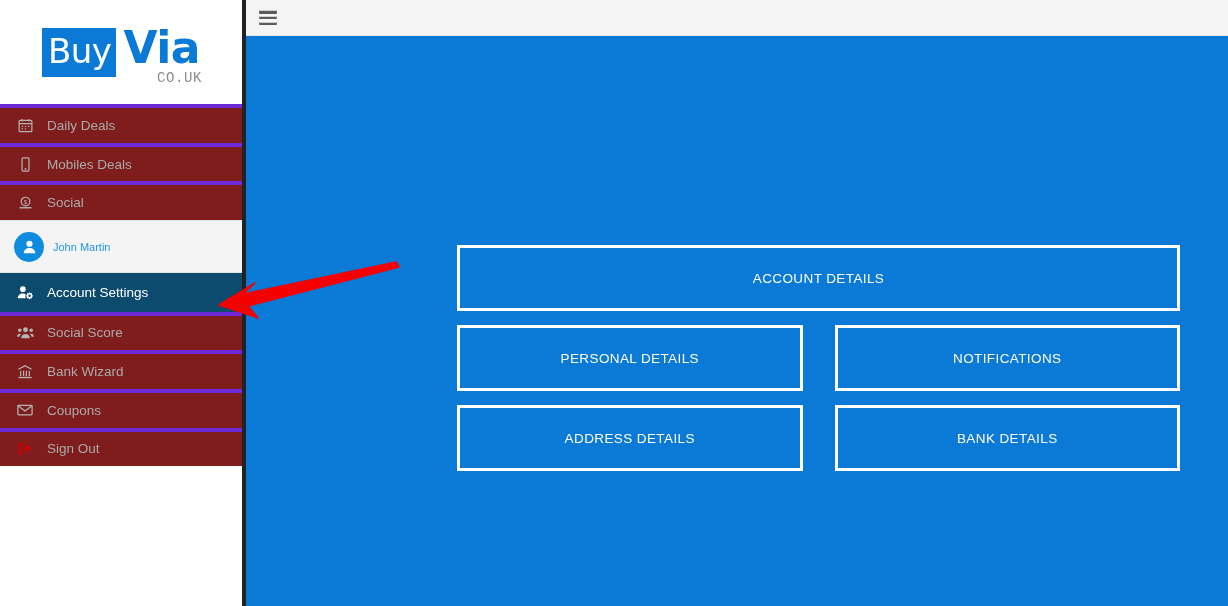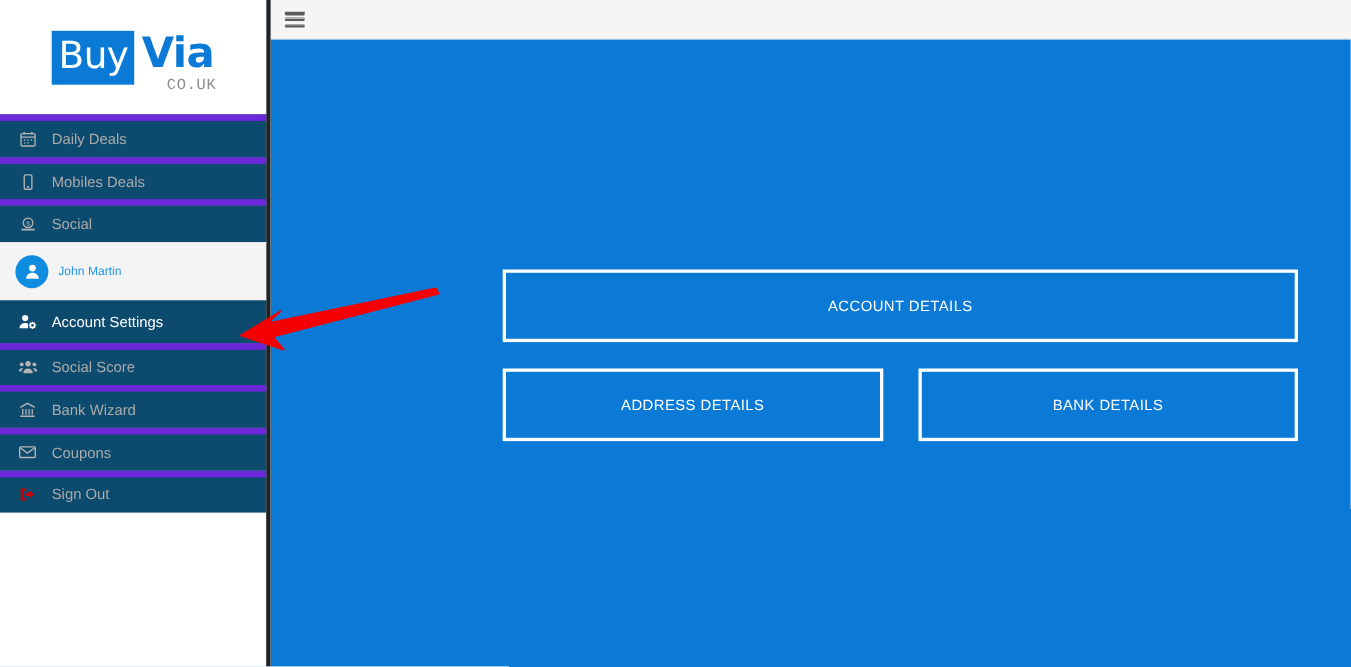--- a/index.html
+++ b/index.html
@@ -32,45 +32,45 @@
     font-size:34px;
     line-height:40px;
     font-weight:400;
     padding:3px 5px 6px 6px;
     letter-spacing:-0.5px;
     font-family:"DejaVu Sans", sans-serif;
   }
   .logo-via-wrap { position:relative; padding-left:7px; }
   .logo-via {
     color:#0a7ad6;
-    font-size:38px;
+    font-size:44px;
     line-height:40px;
     font-weight:700;
     letter-spacing:-0.5px;
     font-family:"DejaVu Sans", sans-serif;
   }
   .logo-couk {
     position:absolute;
     right:-2px; top:42px;
     font-size:14px;
     color:#8d8d8d;
     letter-spacing:0.6px;
     font-family:Liberation Mono, monospace;
   }
 
   #nav { width:100%; }
   .nav-item {
     display:flex; align-items:center;
     height:38.7px;
     padding-left:14px;
-    border-top:6px solid #6d28d9;
+    border-top:4px solid #6d28d9;
     color:#aaaaaa;
     font-size:13.5px;
     cursor:pointer;
-    background:#0c4a6e;
+    background:#7f1d1d;
     position:relative;
   }
   .nav-item .nav-icon {
     width:22px; flex:0 0 22px;
     display:flex; align-items:center; justify-content:center;
     margin-right:11px;
     color:#b4b4b4;
   }
   .nav-item .nav-label { white-space:nowrap; }
 
@@ -123,21 +123,21 @@
     flex:1 1 auto;
     background:#0a7ad6;
     position:relative;
   }
   #tile-grid {
     position:absolute;
     left:0; right:16px;
     top:209px;
     display:flex;
     flex-direction:column;
-    gap:24px;
+    gap:14px;
     padding:0 32px 0 211px;
   }
   .tile-row { display:flex; gap:32px; }
   .tile {
     flex:1 1 0;
     height:66px;
     border:3px solid #ffffff;
     color:#ffffff;
     background:#0a7ad6;
     display:flex; align-items:center; justify-content:center;
@@ -298,20 +298,24 @@
       </div>
     </header>
 
     <div id="content">
       <div id="tile-grid">
 
         <div class="tile-row">
           <div class="tile">ACCOUNT DETAILS</div>
         </div>
 
+        <div class="tile-row">
+          <div class="tile">PERSONAL DETAILS</div>
+          <div class="tile">NOTIFICATIONS</div>
+        </div>
 
         <div class="tile-row">
           <div class="tile">ADDRESS DETAILS</div>
           <div class="tile">BANK DETAILS</div>
         </div>
 
       </div>
     </div>
   </section>
 

